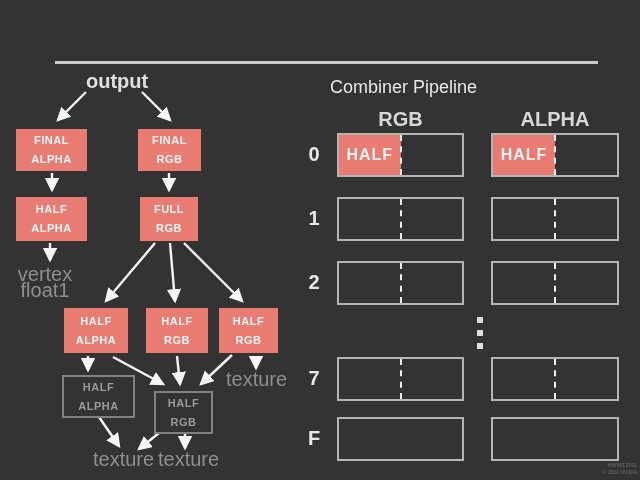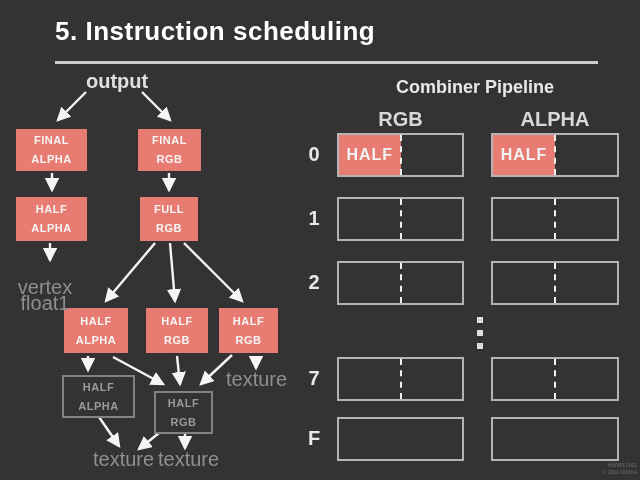--- a/index.html
+++ b/index.html
@@ -22,28 +22,28 @@
   .n-half-alpha-top{left:16px;top:197px;width:71px;height:44px;}
   .n-full-rgb{left:140px;top:197px;width:58px;height:44px;align-items:center;}
   .n-half-alpha-mid{left:64px;top:308px;width:64px;height:45px;}
   .n-half-rgb-mid{left:146px;top:308px;width:62px;height:45px;}
   .n-half-rgb-right{left:219px;top:308px;width:59px;height:45px;}
   .n-half-alpha-ghost{left:62px;top:375px;width:69px;height:39px;}
   .n-half-rgb-ghost{left:154px;top:391px;width:55px;height:39px;}
 
   .glabel{position:absolute;color:#8f8f8f;font-size:20px;text-align:center;line-height:16px;}
   .l-output{left:86px;top:73px;width:54px;color:#e0e0e0;font-weight:bold;}
-  .l-vertex{left:14px;top:266px;width:62px;margin-top:13px;}
+  .l-vertex{left:14px;top:266px;width:62px;}
   .l-texture-right{left:226px;top:371px;width:60px;}
   .l-texture-1{left:93px;top:451px;width:54px;}
   .l-texture-2{left:158px;top:451px;width:58px;}
 
   
-  .ptitle{position:absolute;left:330px;top:77px;width:290px;text-align:center;
-          font-size:18px;font-weight:bold;color:#e8e8e8;}
+  .ptitle{position:absolute;left:330px;top:77px;width:290px;
+          font-size:18px;font-weight:normal;color:#e8e8e8;}
   .col-h{position:absolute;top:108px;font-size:20px;font-weight:bold;color:#d8d8d8;
          text-align:center;}
   .col-h.rgb{left:337px;width:127px;}
   .col-h.alpha{left:491px;width:128px;}
 
   .row-label{position:absolute;left:300px;width:28px;height:42px;display:flex;
              align-items:center;justify-content:center;font-size:20px;font-weight:bold;
              color:#e8e8e8;}
   .pbox{position:absolute;height:40px;border:2px solid #b4b4b4;background:#333333;}
   .pbox.rgb{left:337px;width:123px;}
@@ -60,21 +60,20 @@
 
   
   .watermark{position:absolute;right:3px;top:462px;font-size:5px;line-height:7px;
              color:#707070;text-align:right;}
 </style>
 </head>
 <body>
 
 <div class="slide">
 
-  <h1 class="title">5. Instruction scheduling</h1>
   <div class="rule"></div>
 
   <div>
     <svg class="arrows" viewBox="0 0 640 480">
       <defs>
         <marker id="ah" markerWidth="7" markerHeight="7" refX="5" refY="3" orient="auto">
           <path d="M0,0 L6,3 L0,6 z" fill="#f5f5f5"></path>
         </marker>
       </defs>
       <g stroke="#f5f5f5" stroke-width="2.4" marker-end="url(#ah)">

